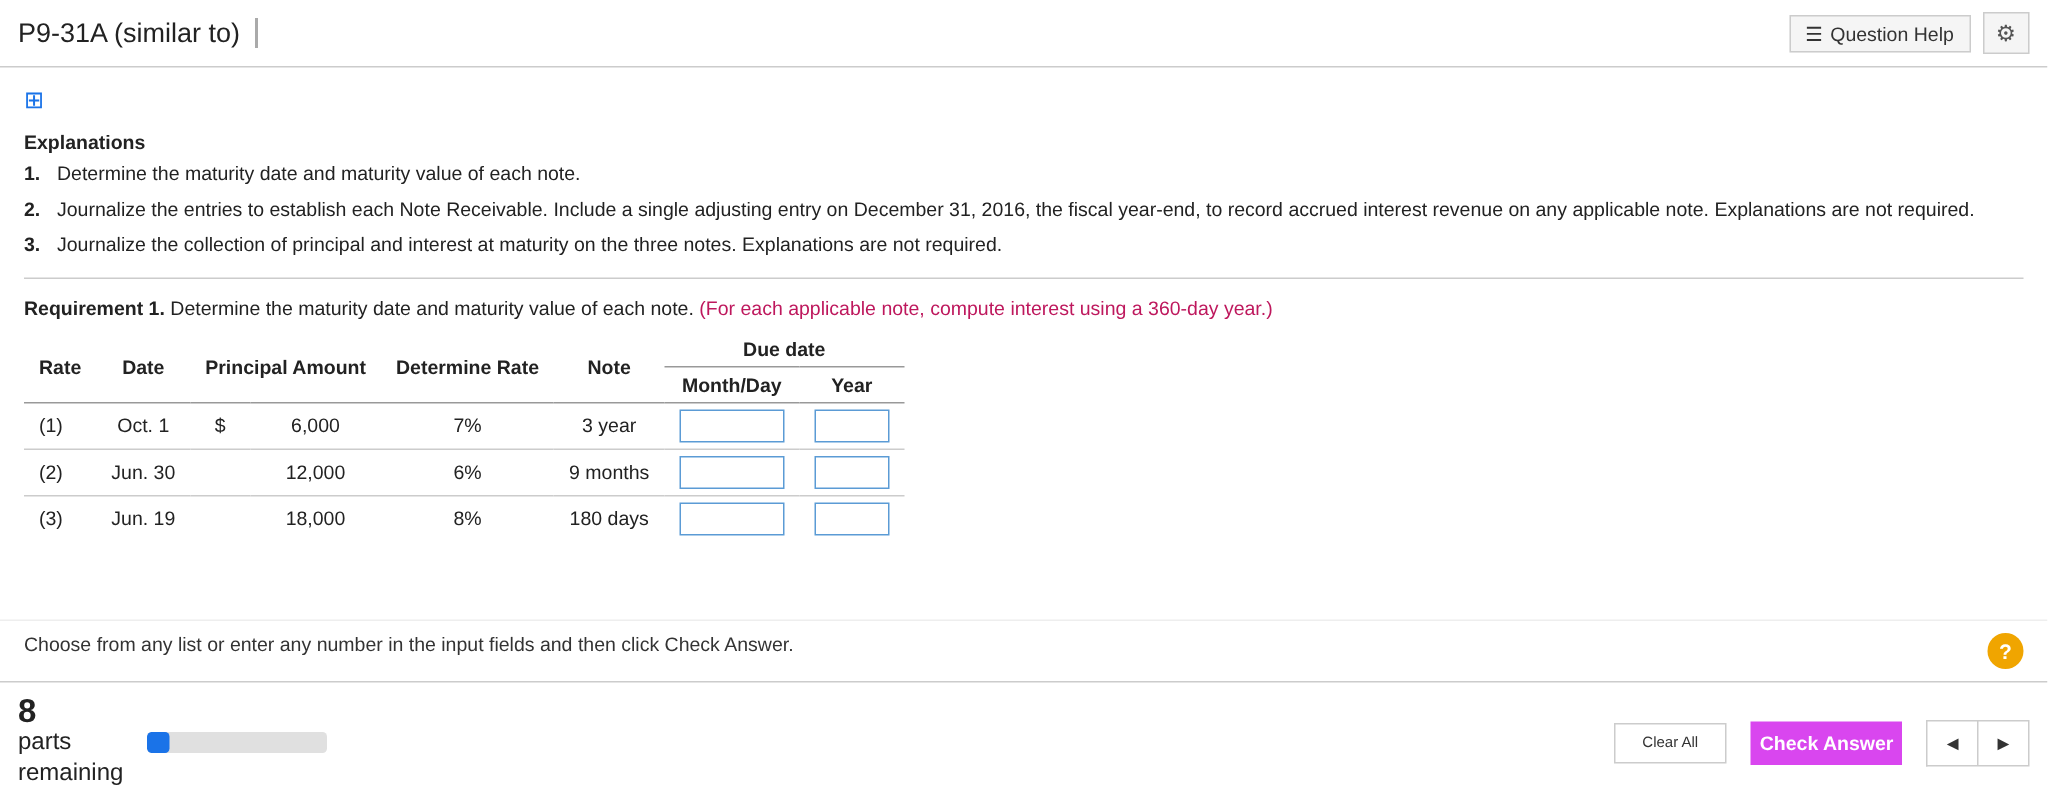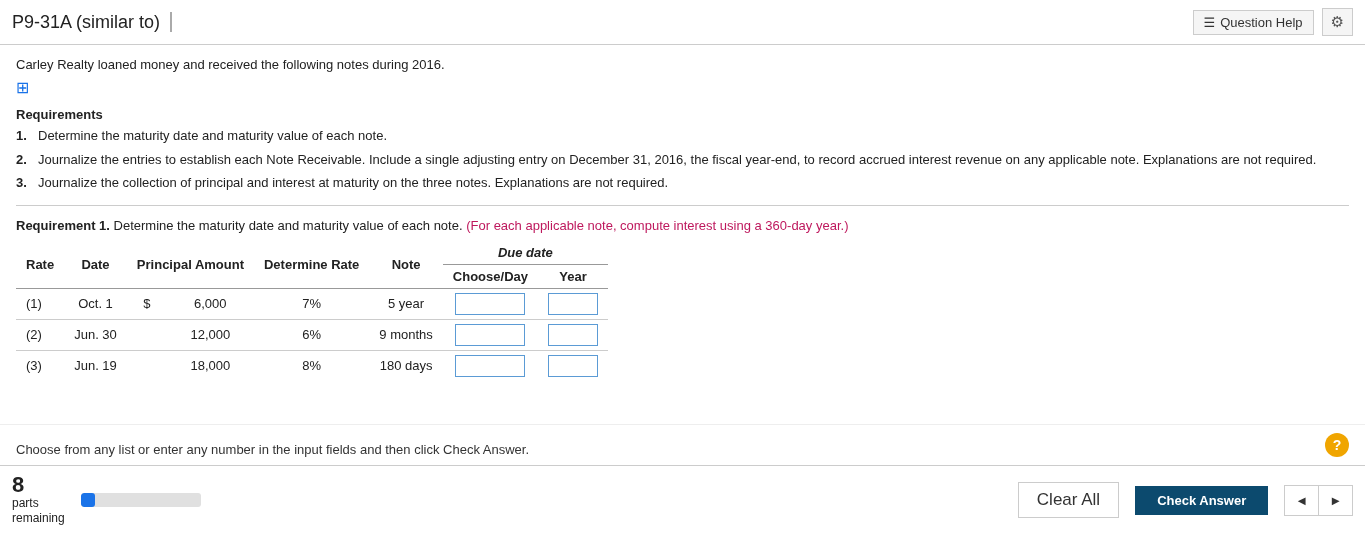--- a/index.html
+++ b/index.html
@@ -127,21 +127,20 @@
     .notes-table td {
       border-bottom: none;
     }
     .notes-table .left-align {
       text-align: left;
     }
     .due-date-header {
       text-align: center;
       font-weight: bold;
       border-bottom: 1px solid #999;
-      font-style: italic;
     }
     .col-group-header {
       border-bottom: 1px solid #999;
     }
 
     .input-field {
       border: 1px solid #5b9bd5;
       width: 70px;
       height: 22px;
       padding: 1px 4px;
@@ -161,21 +160,21 @@
       border-top: 1px solid #ccc;
     }
 
     
     .bottom-hint {
       padding: 8px 16px;
       font-size: 13px;
       color: #333;
       border-top: 1px solid #eee;
       display: flex;
-      align-items: flex-end;
+      align-items: flex-start;
       justify-content: space-between;
     }
     .hint-text {}
     .hint-icon {
       width: 24px;
       height: 24px;
       background: #f0a500;
       border-radius: 50%;
       color: #fff;
       display: flex;
@@ -200,21 +199,21 @@
       flex-direction: column;
       font-size: 12px;
       line-height: 1.3;
     }
     .parts-number {
       font-size: 22px;
       font-weight: bold;
       line-height: 1;
     }
     .parts-label {
-      font-size: 12px;
+      font-size: 16px;
     }
 
     .progress-bar-container {
       width: 120px;
       height: 14px;
       background: #e0e0e0;
       border-radius: 3px;
       overflow: hidden;
     }
     .progress-bar-fill {
@@ -222,28 +221,28 @@
       background: #1a73e8;
       border-radius: 3px;
     }
 
     .footer-spacer { flex: 1; }
 
     .clear-all-btn {
       padding: 7px 18px;
       border: 1px solid #ccc;
       background: #fff;
-      font-size: 17px;
+      font-size: 10px;
       cursor: pointer;
       color: #333;
     }
     .check-answer-btn {
-      padding: 7px 22px;
+      padding: 7px 6px;
       border: none;
-      background: #0c4a6e;
+      background: #d946ef;
       color: #fff;
       font-size: 13px;
       font-weight: bold;
       cursor: pointer;
     }
     .nav-btn {
       padding: 7px 10px;
       border: 1px solid #ccc;
       background: #fff;
       font-size: 13px;
@@ -284,28 +283,27 @@
       <span>Question Help</span>
     </button>
     <button class="gear-btn">
       <span>⚙</span>
     </button>
   </div>
 </div>
 
 <div class="content">
 
-  <p class="intro-text">Carley Realty loaned money and received the following notes during 2016.</p>
 
   <a class="icon-link" href="#">
     <span style="color:#1a73e8; font-size:16px;">⊞</span>
   </a>
 
   <div class="requirements">
-    <div class="requirements-title">Requirements</div>
+    <div class="requirements-title">Explanations</div>
     <ol class="req-ol">
       <li>
         <span class="req-num">1.</span>
         <span>Determine the maturity date and maturity value of each note.</span>
       </li>
       <li>
         <span class="req-num">2.</span>
         <span>Journalize the entries to establish each Note Receivable. Include a single adjusting entry on December 31, 2016, the fiscal year-end, to record accrued interest revenue on any applicable note. Explanations are not required.</span>
       </li>
       <li>
@@ -327,32 +325,32 @@
     <thead>
       <tr>
         <th rowspan="2" class="left-align col-group-header">Rate</th>
         <th rowspan="2" class="col-group-header">Date</th>
         <th rowspan="2" class="col-group-header" colspan="2">Principal Amount</th>
         <th rowspan="2" class="col-group-header">Determine Rate</th>
         <th rowspan="2" class="col-group-header">Note</th>
         <th colspan="2" class="due-date-header">Due date</th>
       </tr>
       <tr>
-        <th class="col-group-header">Choose/Day</th>
+        <th class="col-group-header">Month/Day</th>
         <th class="col-group-header">Year</th>
       </tr>
     </thead>
     <tbody>
       <tr class="row-line">
         <td class="left-align">(1)</td>
         <td>Oct. 1</td>
         <td>$</td>
         <td>6,000</td>
         <td>7%</td>
-        <td>5 year</td>
+        <td>3 year</td>
         <td><input class="input-field" type="text" value="" style=""></td>
         <td><input class="input-field-small" type="text" value="" style=""></td>
       </tr>
       <tr class="row-line">
         <td class="left-align">(2)</td>
         <td>Jun. 30</td>
         <td></td>
         <td>12,000</td>
         <td>6%</td>
         <td>9 months</td>

